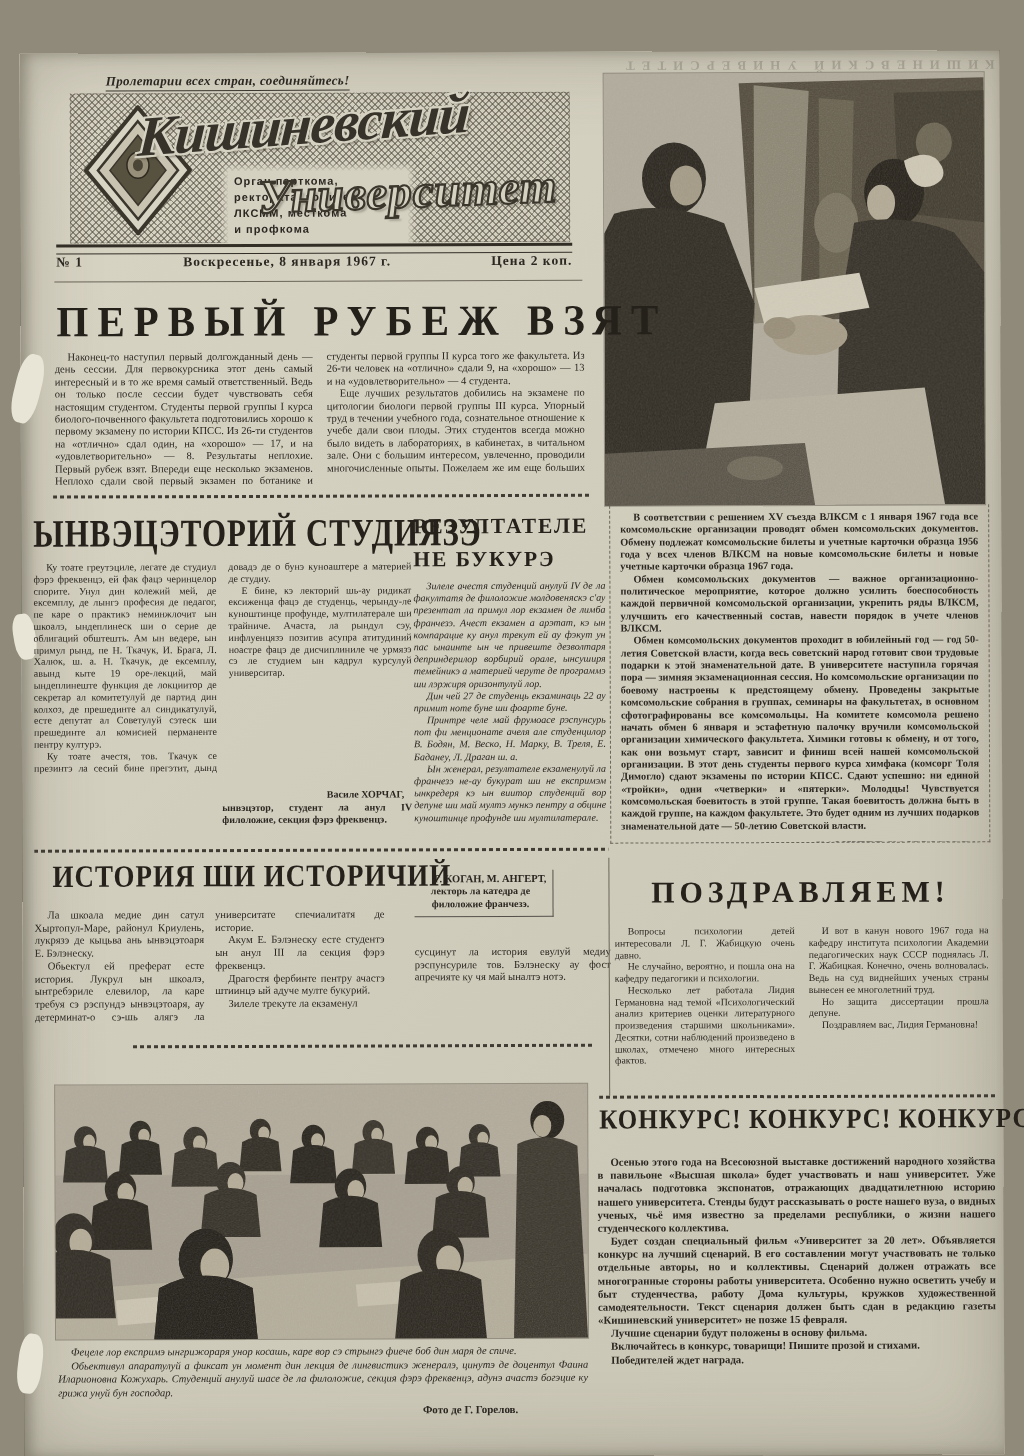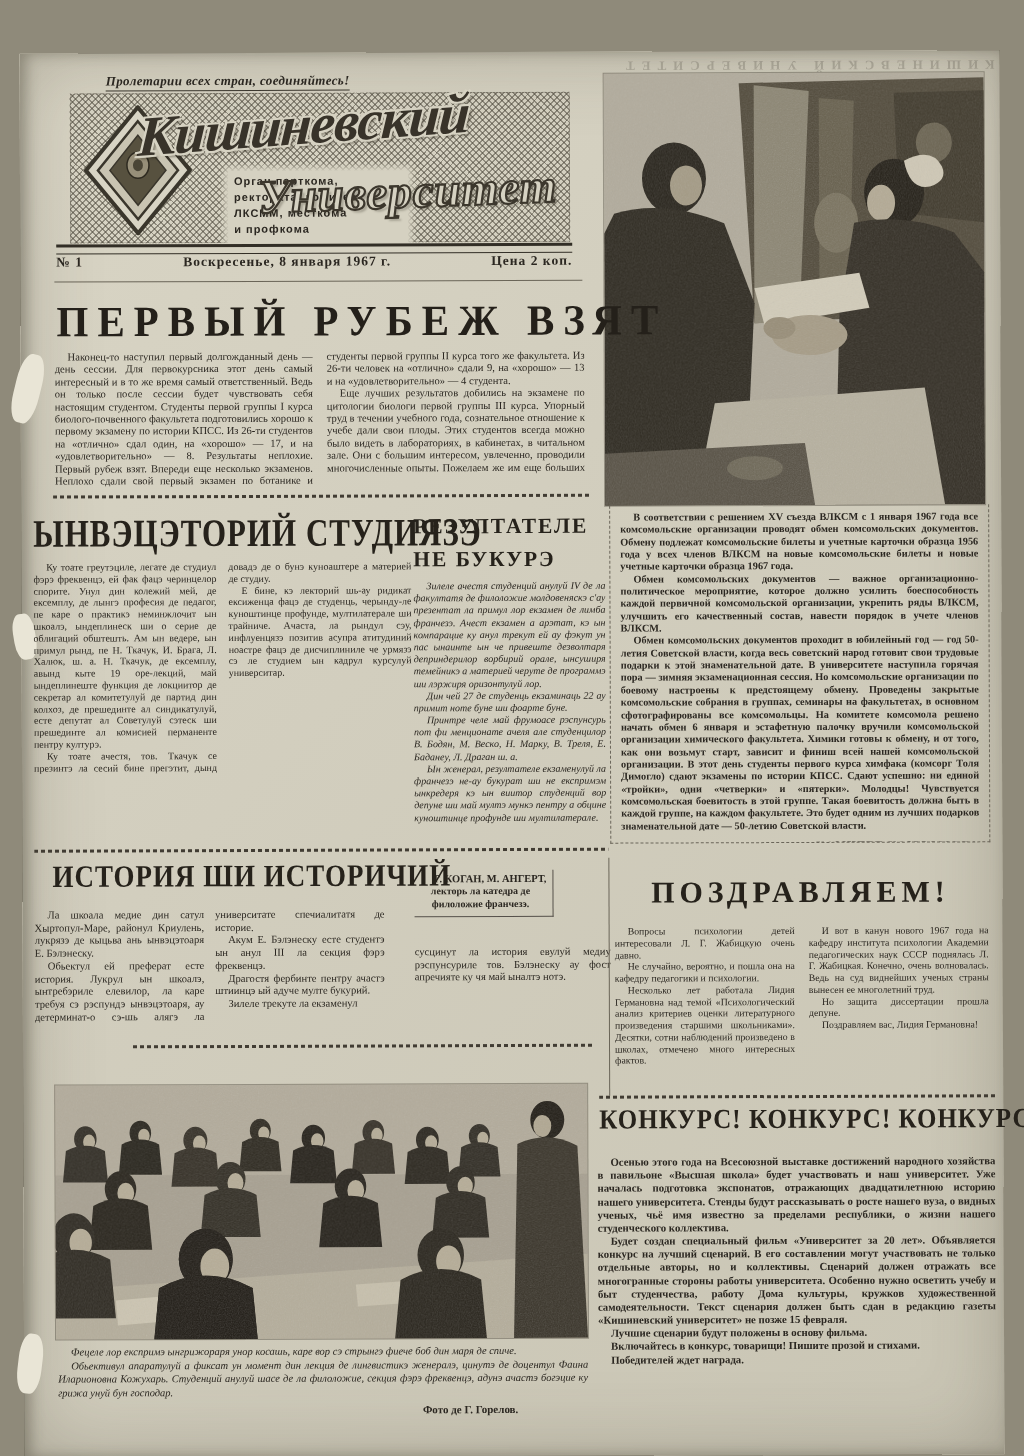--- a/index.html
+++ b/index.html
@@ -185,20 +185,24 @@
         <p>Еще лучших результатов добились на экзамене по цитологии биологи первой группы III курса. Упорный труд в течении учебного года, сознательное отношение к учебе дали свои плоды. Этих студентов всегда можно было видеть в лабораториях, в кабинетах, в читальном зале. Они с большим интересом, увлеченно, проводили многочисленные опыты. Пожелаем же им еще больших успехов в сдаче следующих экзаменов и после сессии хорошо отдохнуть.</p>
       </div>
   <div class="abs dots" style="left:32px;top:442px;width:536px;"></div>
 
   <div class="abs h-mold">ЫНВЭЦЭТОРИЙ СТУДИЯЗЭ</div>
   <div class="abs b-mold just">
         <p>Ку тоате греутэциле, легате де студиул фэрэ фреквенцэ, ей фак фацэ черинцелор спорите. Унул дин колежий мей, де ексемплу, де лынгэ професия де педагог, пе каре о практикэ неминжлочит ын шкоалэ, ындеплинеск ши о серие де облигаций обштешть. Ам ын ведере, ын примул рынд, пе Н. Ткачук, И. Брага, Л. Халюк, ш. а. Н. Ткачук, де ексемплу, авынд кыте 19 оре-лекций, май ындеплинеште функция де локциитор де секретар ал комитетулуй де партид дин колхоз, де прешединте ал синдикатулуй, есте депутат ал Советулуй сэтеск ши прешединте ал комисией перманенте пентру културэ.</p>
         <p>Ку тоате ачестя, тов. Ткачук се презинтэ ла сесий бине прегэтит, дынд довадэ де о бунэ куноаштере а материей де студиу.</p>
         <p>Е бине, кэ лекторий шь-ау ридикат ексиженца фацэ де студенць, черынду-ле куноштинце профунде, мултилатерале ши трайниче. Ачаста, ла рындул сэу, инфлуенцязэ позитив асупра атитудиний ноастре фацэ де дисчиплиниле че урмязэ сэ ле студием ын кадрул курсулуй университар.</p>
       </div>
+  <div class="abs sig-mold">
+    <div class="nm">Василе ХОРЧАГ,</div>
+    <div class="just">ынвэцэтор, студент ла анул IV филоложие, секция фэрэ фреквенцэ.</div>
+  </div>
   <div class="abs dots" style="left:12px;top:796px;width:574px;"></div>
 
   <div class="abs h-rez">
     <div>РЕЗУЛТАТЕЛЕ</div>
     <div>НЕ БУКУРЭ</div>
   </div>
   <div class="abs b-rez just">
         <p>Зилеле ачестя студенций анулуй IV де ла факултатя де филоложие молдовеняскэ с'ау презентат ла примул лор екзамен де лимба франчезэ. Ачест екзамен а арэтат, кэ ын компарацие ку анул трекут ей ау фэкут ун пас ынаинте ын че привеште дезволтаря деприндерилор ворбирий орале, ынсуширя темейникэ а материей черуте де программэ ши лэржиря оризонтулуй лор.</p>
         <p>Дин чей 27 де студенць екзаминаць 22 ау примит ноте буне ши фоарте буне.</p>
         <p>Принтре челе май фрумоасе рэспунсурь пот фи менционате ачеля але студенцилор В. Бодян, М. Веско, Н. Марку, В. Треля, Е. Баданеу, Л. Драган ш. а.</p>

